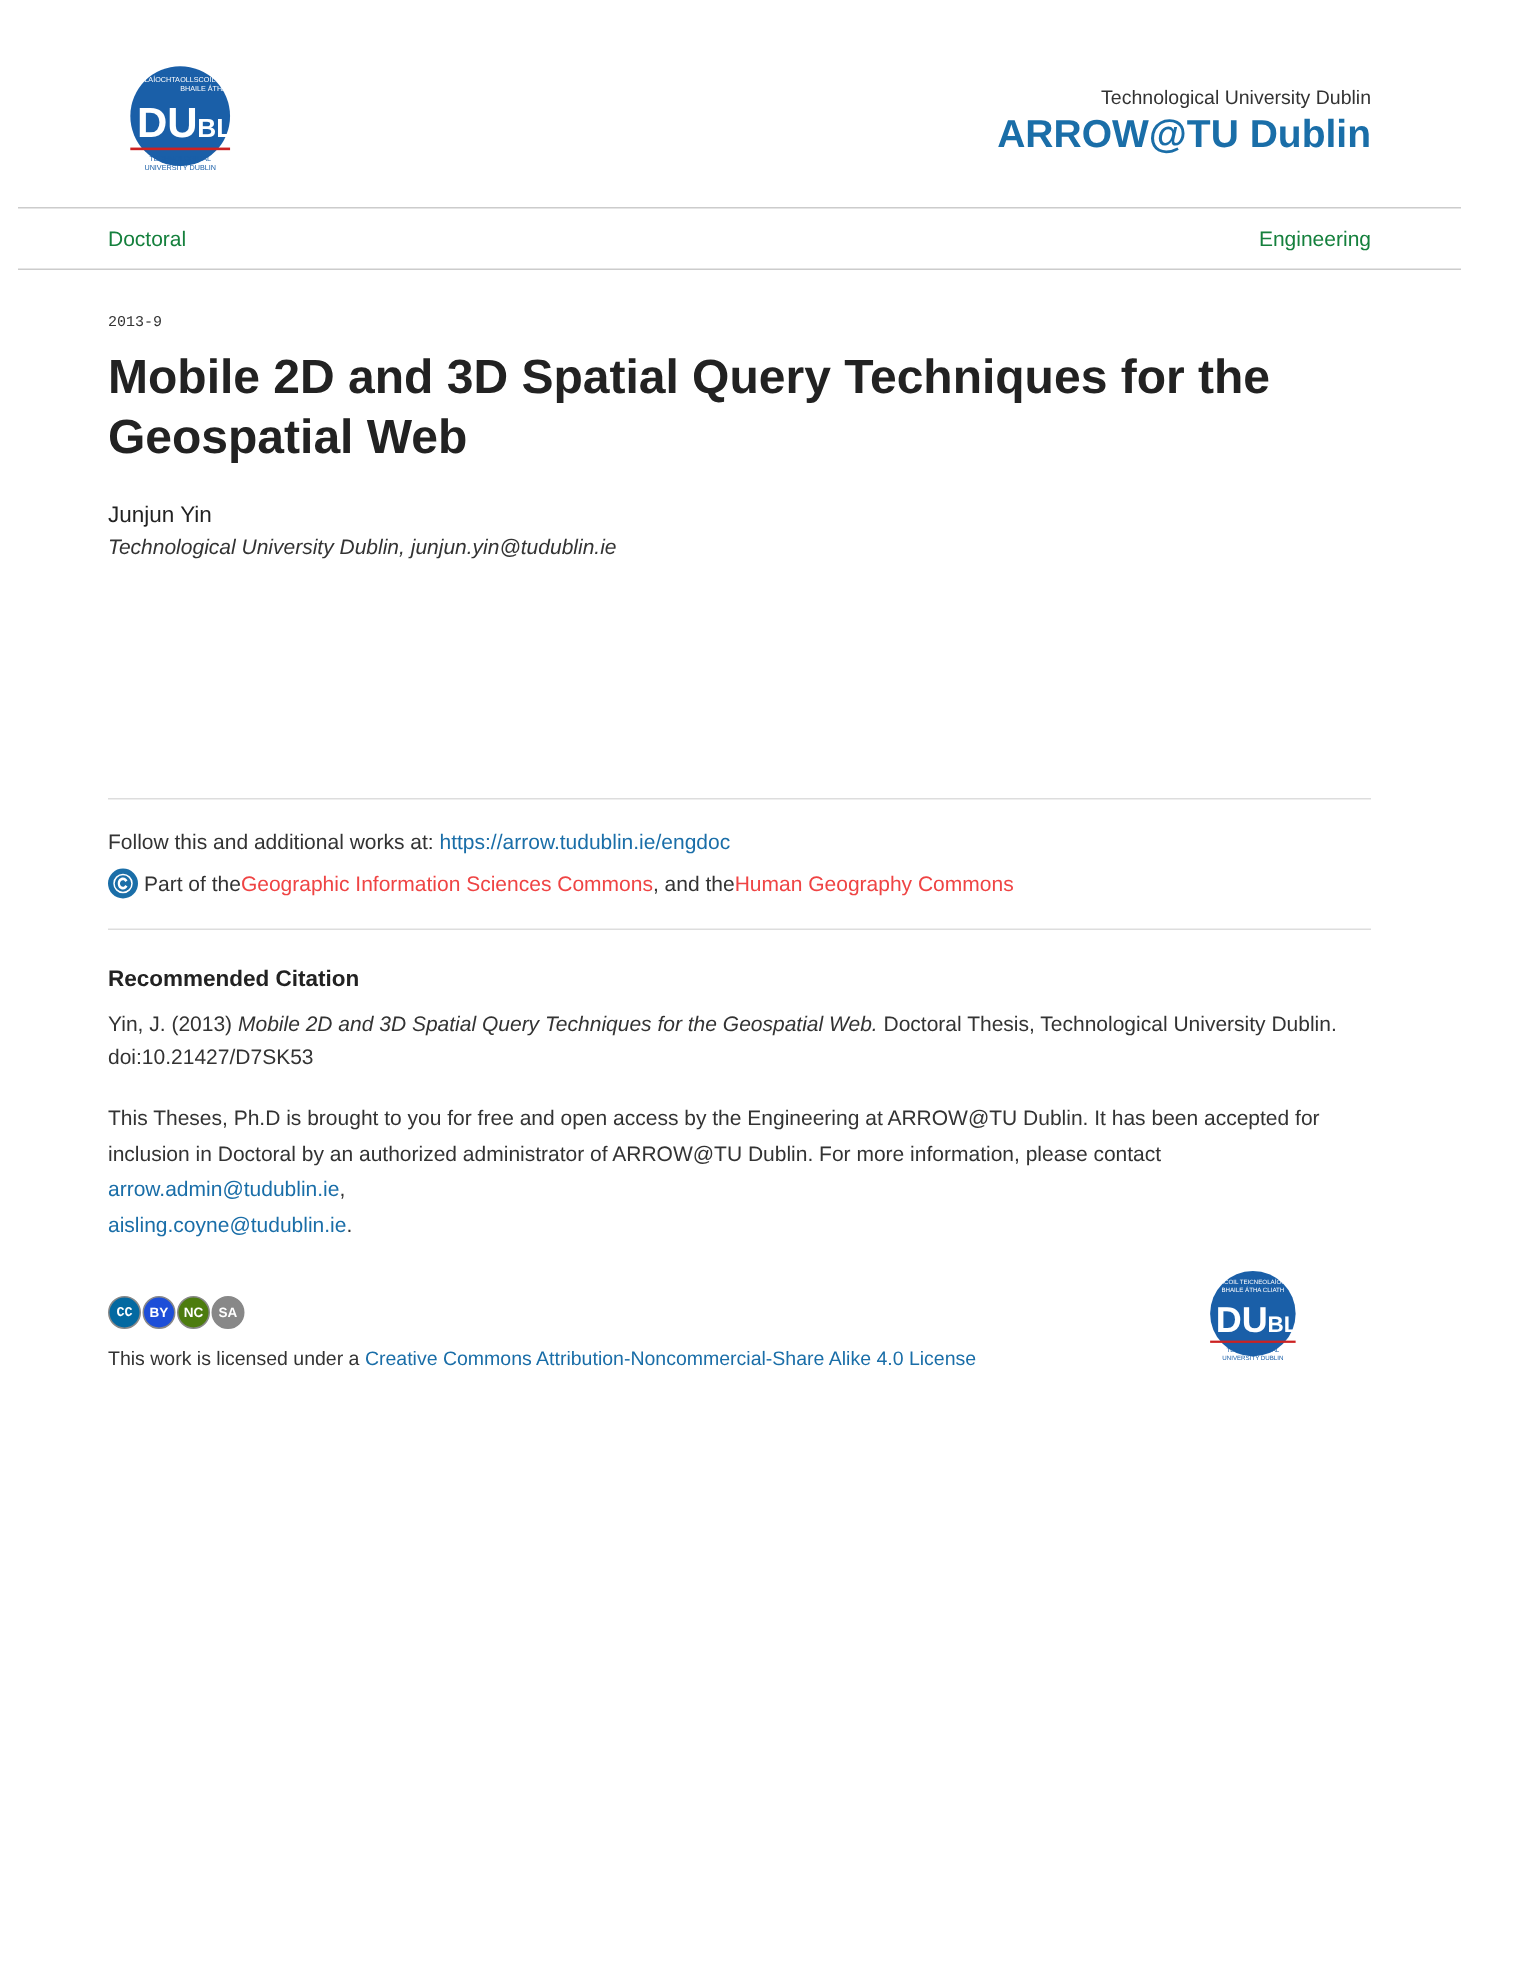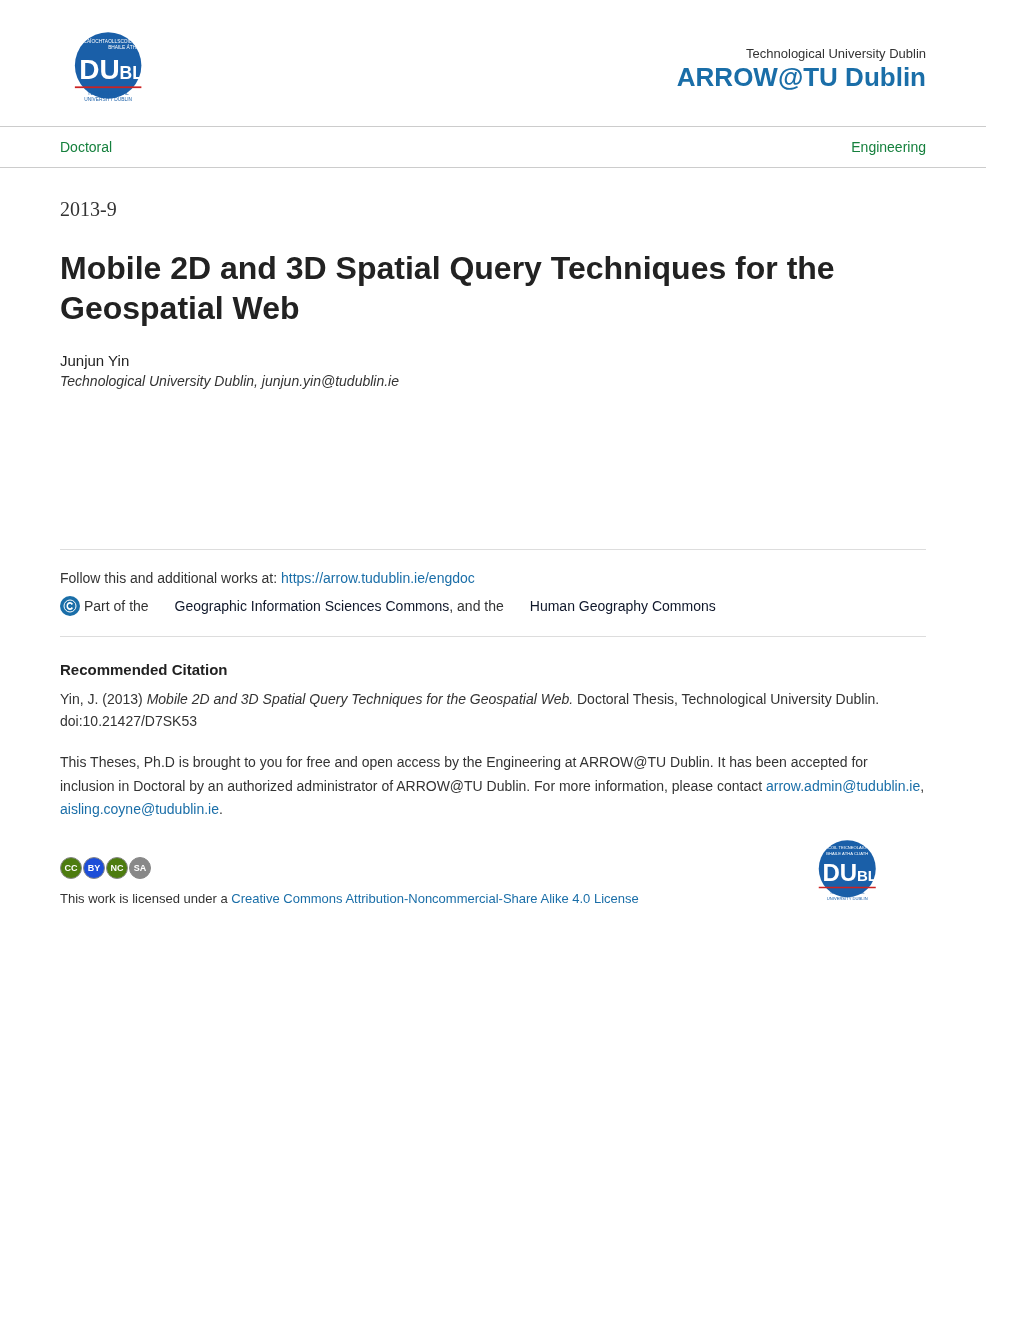--- a/index.html
+++ b/index.html
@@ -7,21 +7,21 @@
       font-family: Georgia, 'Times New Roman', serif;
       background: #fff;
       color: #222;
       width: 1020px;
       min-height: 1320px;
     }
     .page {
       width: 986px;
       min-height: 1320px;
       background: #fff;
-      padding: 0;
+      padding: 12px;
     }
     
     .header {
       display: flex;
       align-items: center;
       justify-content: space-between;
       padding: 28px 60px 18px 60px;
       border-bottom: 1px solid #ccc;
     }
     .logo-area {
@@ -60,24 +60,24 @@
       color: #15803d;
       text-decoration: none;
       font-family: Arial, sans-serif;
       font-size: 14px;
     }
     
     .main-content {
       padding: 30px 60px;
     }
     .date {
-      font-size: 20px;
-      color: #333;
-      font-family: Liberation Serif, serif;
-      margin-bottom: 27px;
+      font-size: 10px;
+      color: #333;
+      font-family: Liberation Mono, monospace;
+      margin-bottom: 10px;
     }
     .doc-title {
       font-size: 32px;
       font-weight: bold;
       color: #222;
       font-family: Arial, sans-serif;
       line-height: 1.25;
       margin-bottom: 24px;
     }
     .author-name {
@@ -116,23 +116,22 @@
     }
     .part-of-line {
       display: flex;
       align-items: center;
       font-size: 14px;
       font-family: Arial, sans-serif;
       color: #333;
       gap: 0;
     }
     .part-of-line a {
-      color: #0f172a;
-      text-decoration: none;
-      margin-left: 26px;
+      color: #ef4444;
+      text-decoration: none;
     }
     
     .commons-icon {
       width: 20px;
       height: 20px;
       border-radius: 50%;
       background: #1a6ea8;
       display: inline-flex;
       align-items: center;
       justify-content: center;
@@ -216,21 +215,21 @@
       background: #aaa;
       display: inline-flex;
       align-items: center;
       justify-content: center;
       font-size: 9px;
       color: #fff;
       font-weight: bold;
       font-family: Arial, sans-serif;
       border: 1px solid #888;
     }
-    .icon-circle.cc-main { background: #4d7c0f; }
+    .icon-circle.cc-main { background: #0369a1; font-family: Liberation Mono, monospace; }
     .icon-circle.cc-by { background: #1d4ed8; }
     .icon-circle.cc-nc { background: #4d7c0f; }
     .icon-circle.cc-sa { background: #888; }
   </style>
 </head>
 <body>
 
 <div class="page">
 
   <div class="header">

